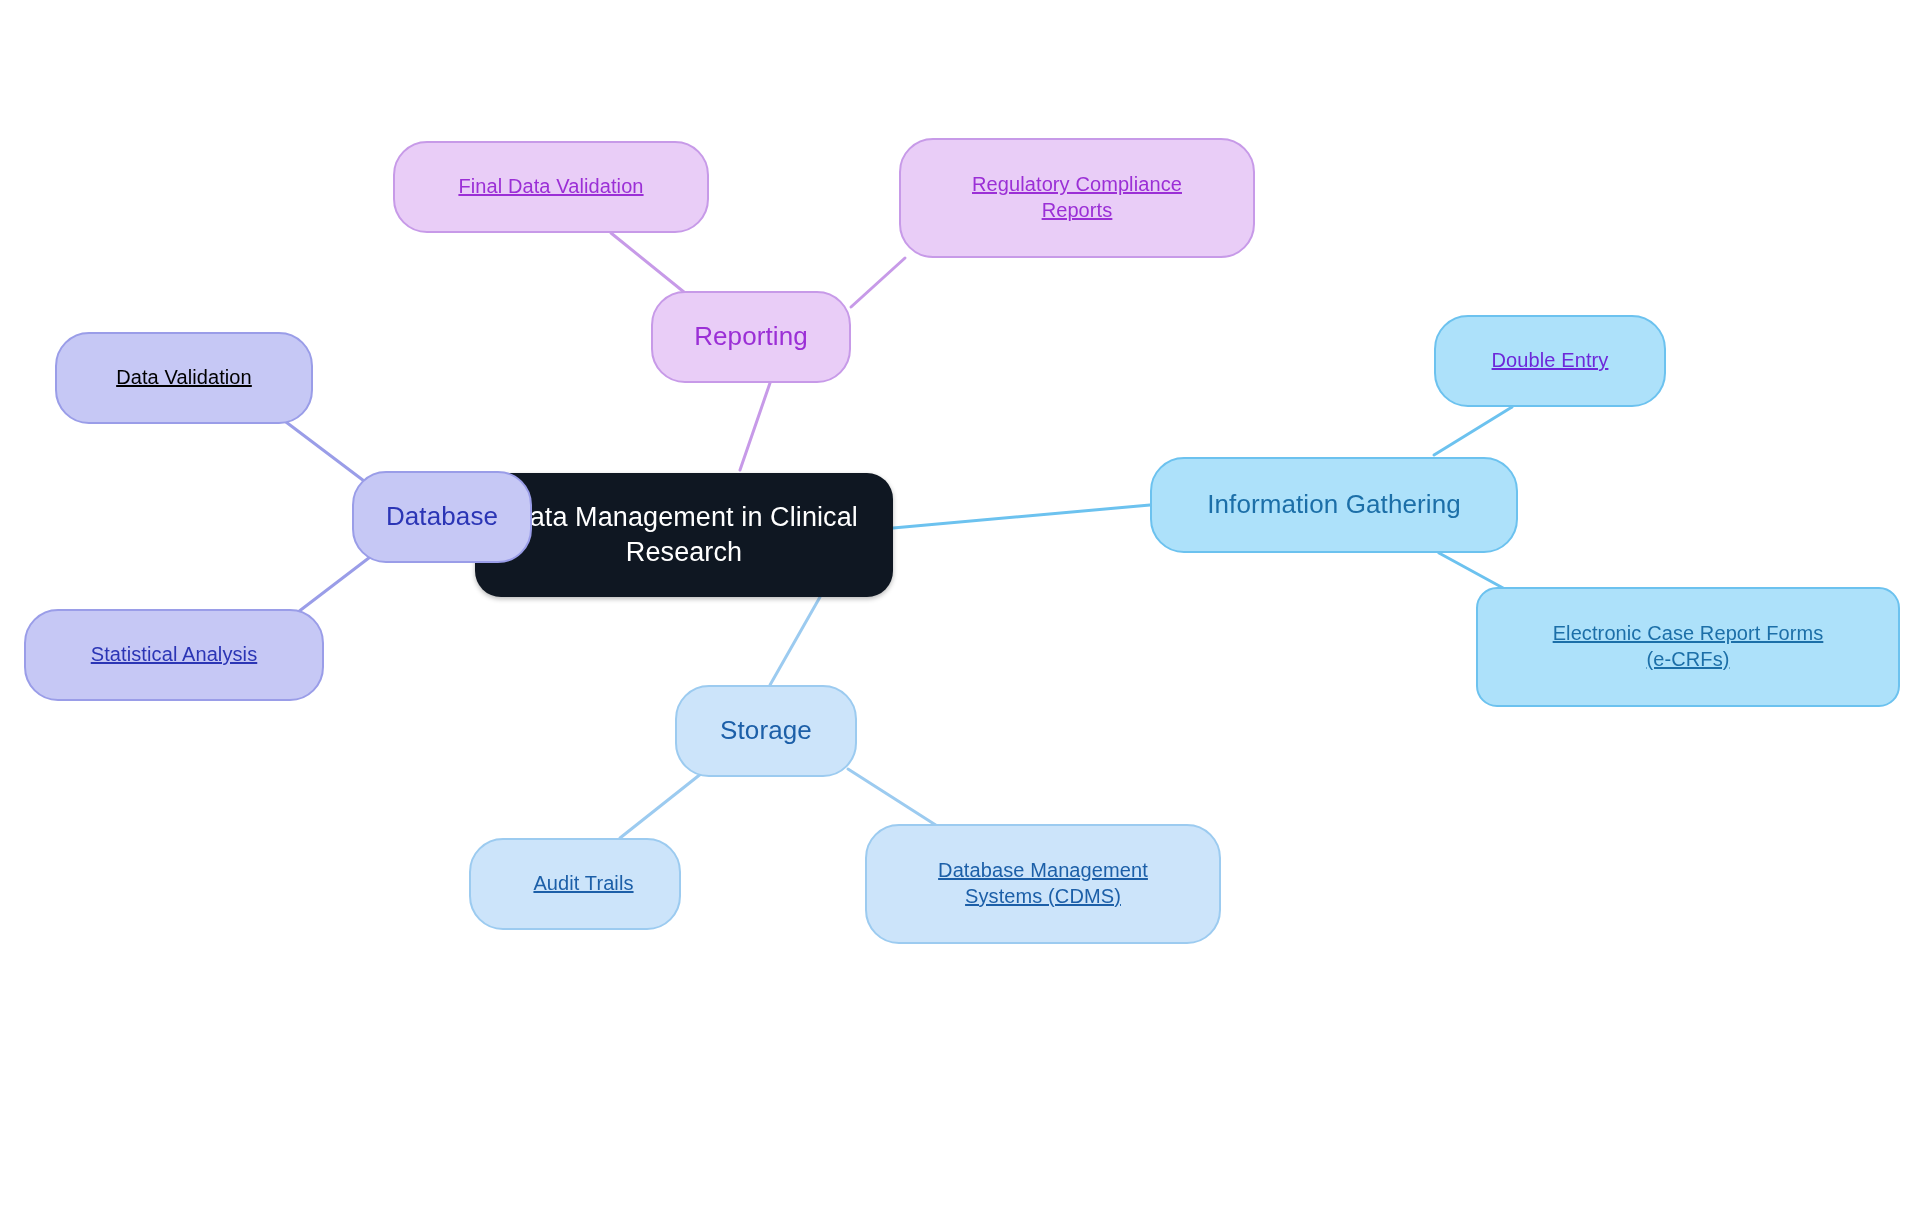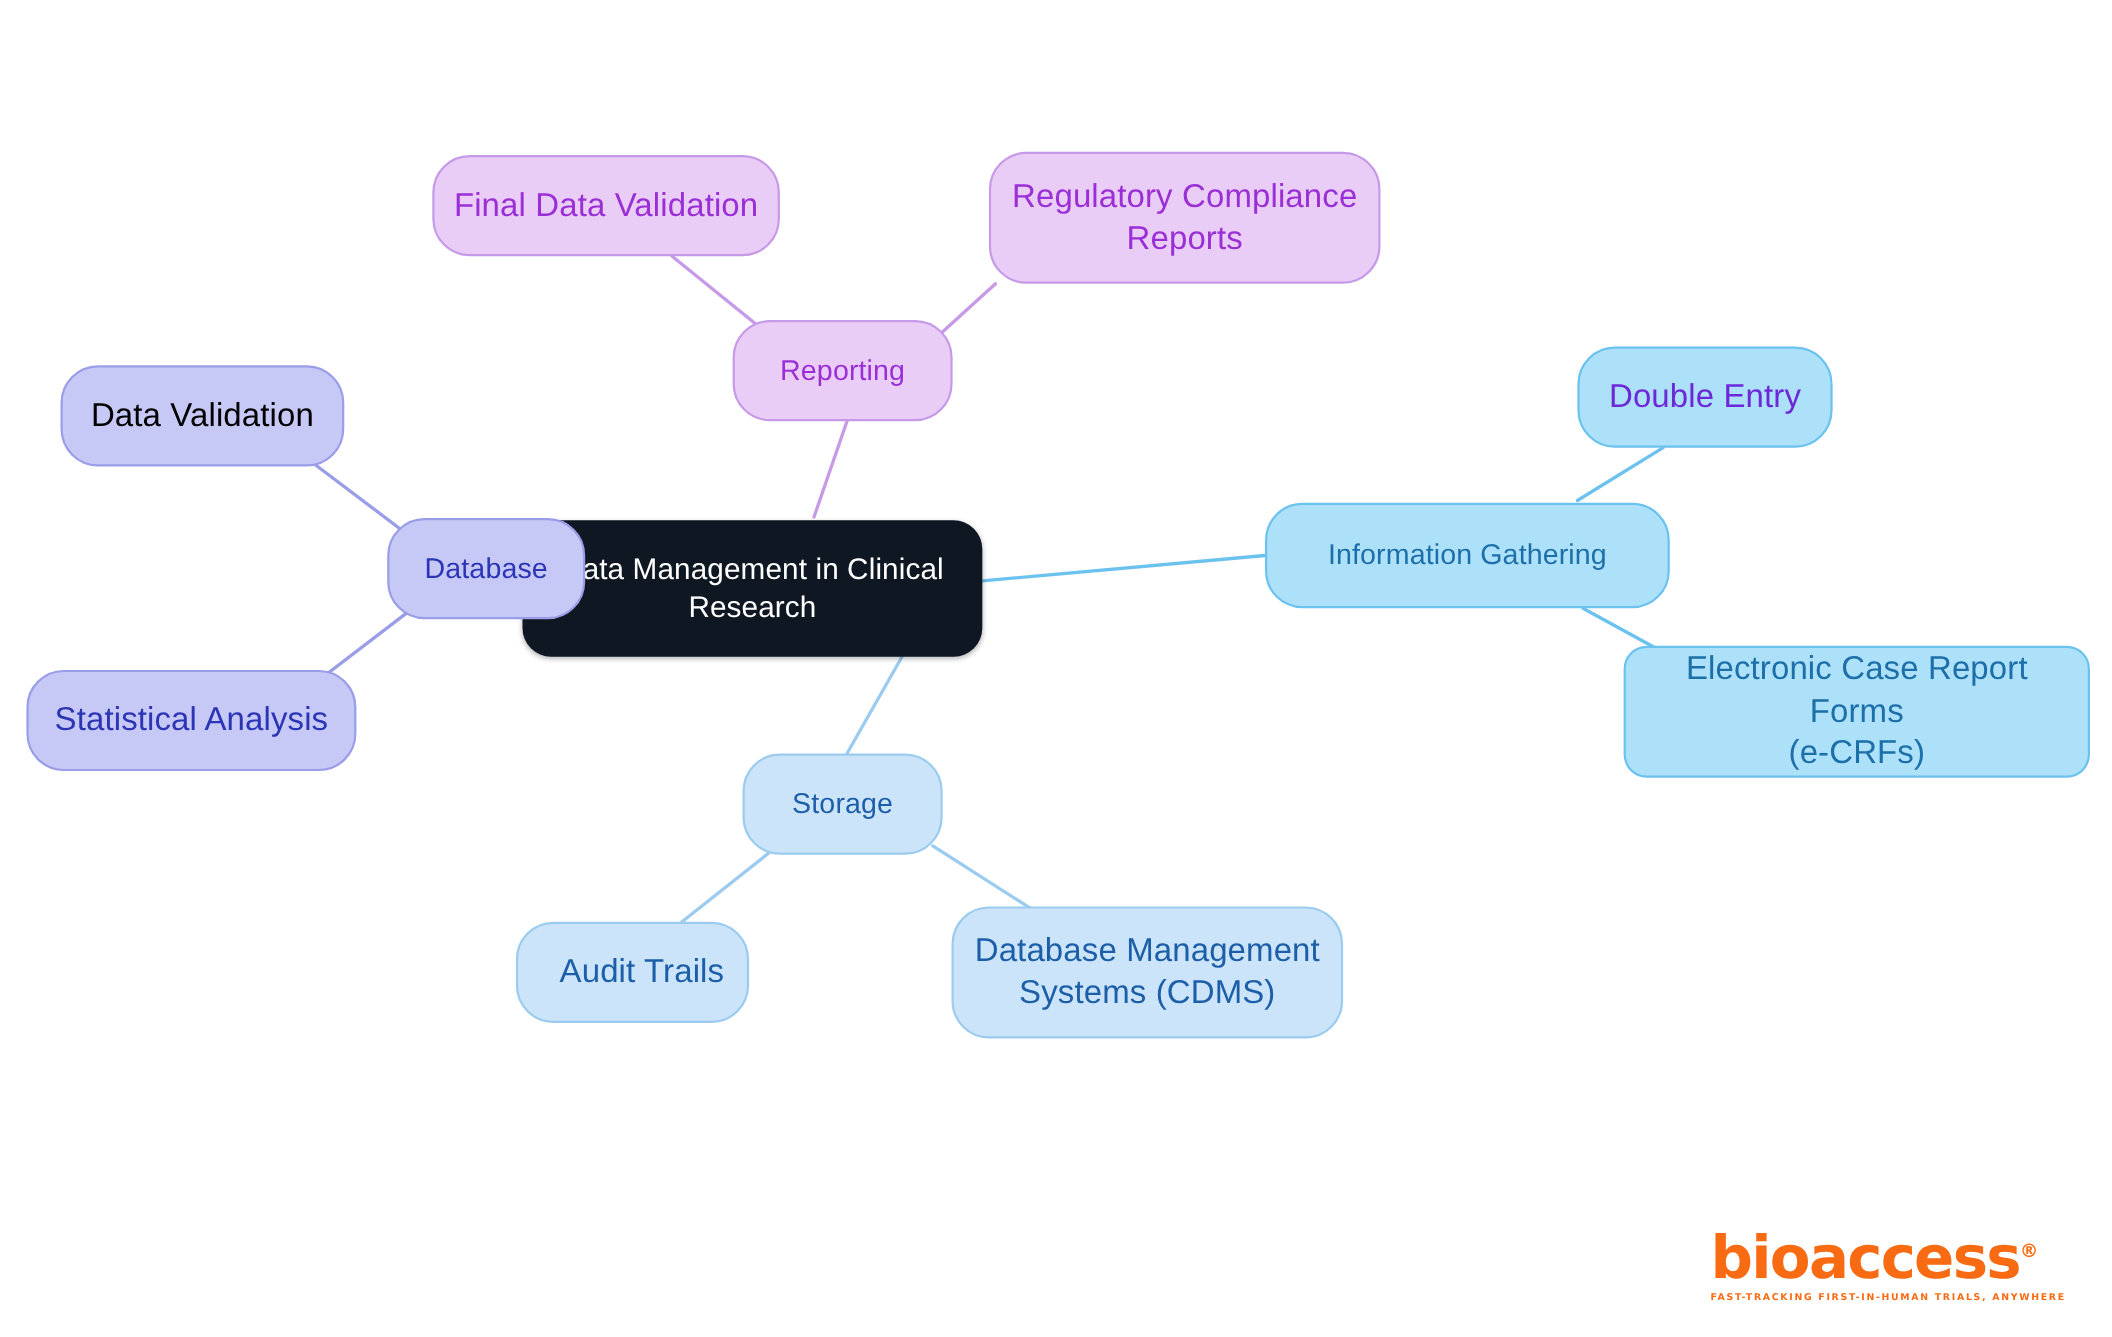--- a/index.html
+++ b/index.html
@@ -48,21 +48,22 @@
     border-radius: 26px;
     border-width: 0;
     color: #ffffff;
     font-size: 27px;
     box-shadow: 0 2px 5px rgba(0,0,0,0.28);
   }
   .node-branch {
     font-size: 26px;
   }
   .node-leaf {
-    font-size: 30px;
+    font-size: 20px;
+    text-decoration: underline;
   }
   #brand-logo {
     position: absolute;
     right: 42px;
     bottom: 30px;
     text-align: left;
     user-select: none;
   }
   #brand-wordmark {
     font-family: "DejaVu Sans", sans-serif;
@@ -114,24 +115,20 @@
       <div class="node node-leaf" style="left: 1434px; top: 315px; width: 232px; height: 92px; background: rgb(173, 225, 250); border-color: rgb(108, 194, 239); color: #6d28d9;"><span>Double Entry</span></div>
       <div class="node node-leaf" style="left: 1476px; top: 587px; width: 424px; height: 120px; background: rgb(173, 225, 250); border-color: rgb(108, 194, 239); color: rgb(28, 111, 168); border-radius: 21px;"><span>Electronic Case Report Forms
 (e-CRFs)</span></div>
       <div class="node node-branch" style="left: 675px; top: 685px; width: 182px; height: 92px; background: rgb(204, 228, 250); border-color: rgb(156, 203, 240); color: rgb(28, 95, 168);"><span>Storage</span></div>
       <div class="node node-leaf" style="left: 469px; top: 838px; width: 212px; height: 92px; background: rgb(204, 228, 250); border-color: rgb(156, 203, 240); color: rgb(28, 95, 168); padding-left: 31px;"><span>Audit Trails</span></div>
       <div class="node node-leaf" style="left: 865px; top: 824px; width: 356px; height: 120px; background: rgb(204, 228, 250); border-color: rgb(156, 203, 240); color: rgb(28, 95, 168);"><span>Database Management
 Systems (CDMS)</span></div>
       <div class="node node-branch" style="left: 352px; top: 471px; width: 180px; height: 92px; background: rgb(198, 200, 245); border-color: rgb(154, 157, 232); color: rgb(43, 53, 181);"><span>Database</span></div>
       <div class="node node-leaf" style="left: 55px; top: 332px; width: 258px; height: 92px; background: rgb(198, 200, 245); border-color: rgb(154, 157, 232); color: #000000;"><span>Data Validation</span></div>
       <div class="node node-leaf" style="left: 24px; top: 609px; width: 300px; height: 92px; background: rgb(198, 200, 245); border-color: rgb(154, 157, 232); color: rgb(43, 53, 181);"><span>Statistical Analysis</span></div>
-      <div class="node node-branch" style="left: 651px; top: 291px; width: 200px; height: 92px; background: rgb(233, 205, 247); border-color: rgb(199, 154, 232); color: rgb(155, 47, 214); margin-left: 15px;"><span>Reporting</span></div>
+      <div class="node node-branch" style="left: 651px; top: 291px; width: 200px; height: 92px; background: rgb(233, 205, 247); border-color: rgb(199, 154, 232); color: rgb(155, 47, 214);"><span>Reporting</span></div>
       <div class="node node-leaf" style="left: 393px; top: 141px; width: 316px; height: 92px; background: rgb(233, 205, 247); border-color: rgb(199, 154, 232); color: rgb(155, 47, 214);"><span>Final Data Validation</span></div>
       <div class="node node-leaf" style="left: 899px; top: 138px; width: 356px; height: 120px; background: rgb(233, 205, 247); border-color: rgb(199, 154, 232); color: rgb(155, 47, 214);"><span>Regulatory Compliance
 Reports</span></div>
     </div>
 
-  <div id="brand-logo" style="color: rgb(249, 107, 19);">
-    <div id="brand-wordmark"><span>bioaccess</span><span id="brand-reg">®</span></div>
-    <div id="brand-tagline">FAST-TRACKING FIRST-IN-HUMAN TRIALS, ANYWHERE</div>
-  </div>
 
 </div>
 
 </body></html>

